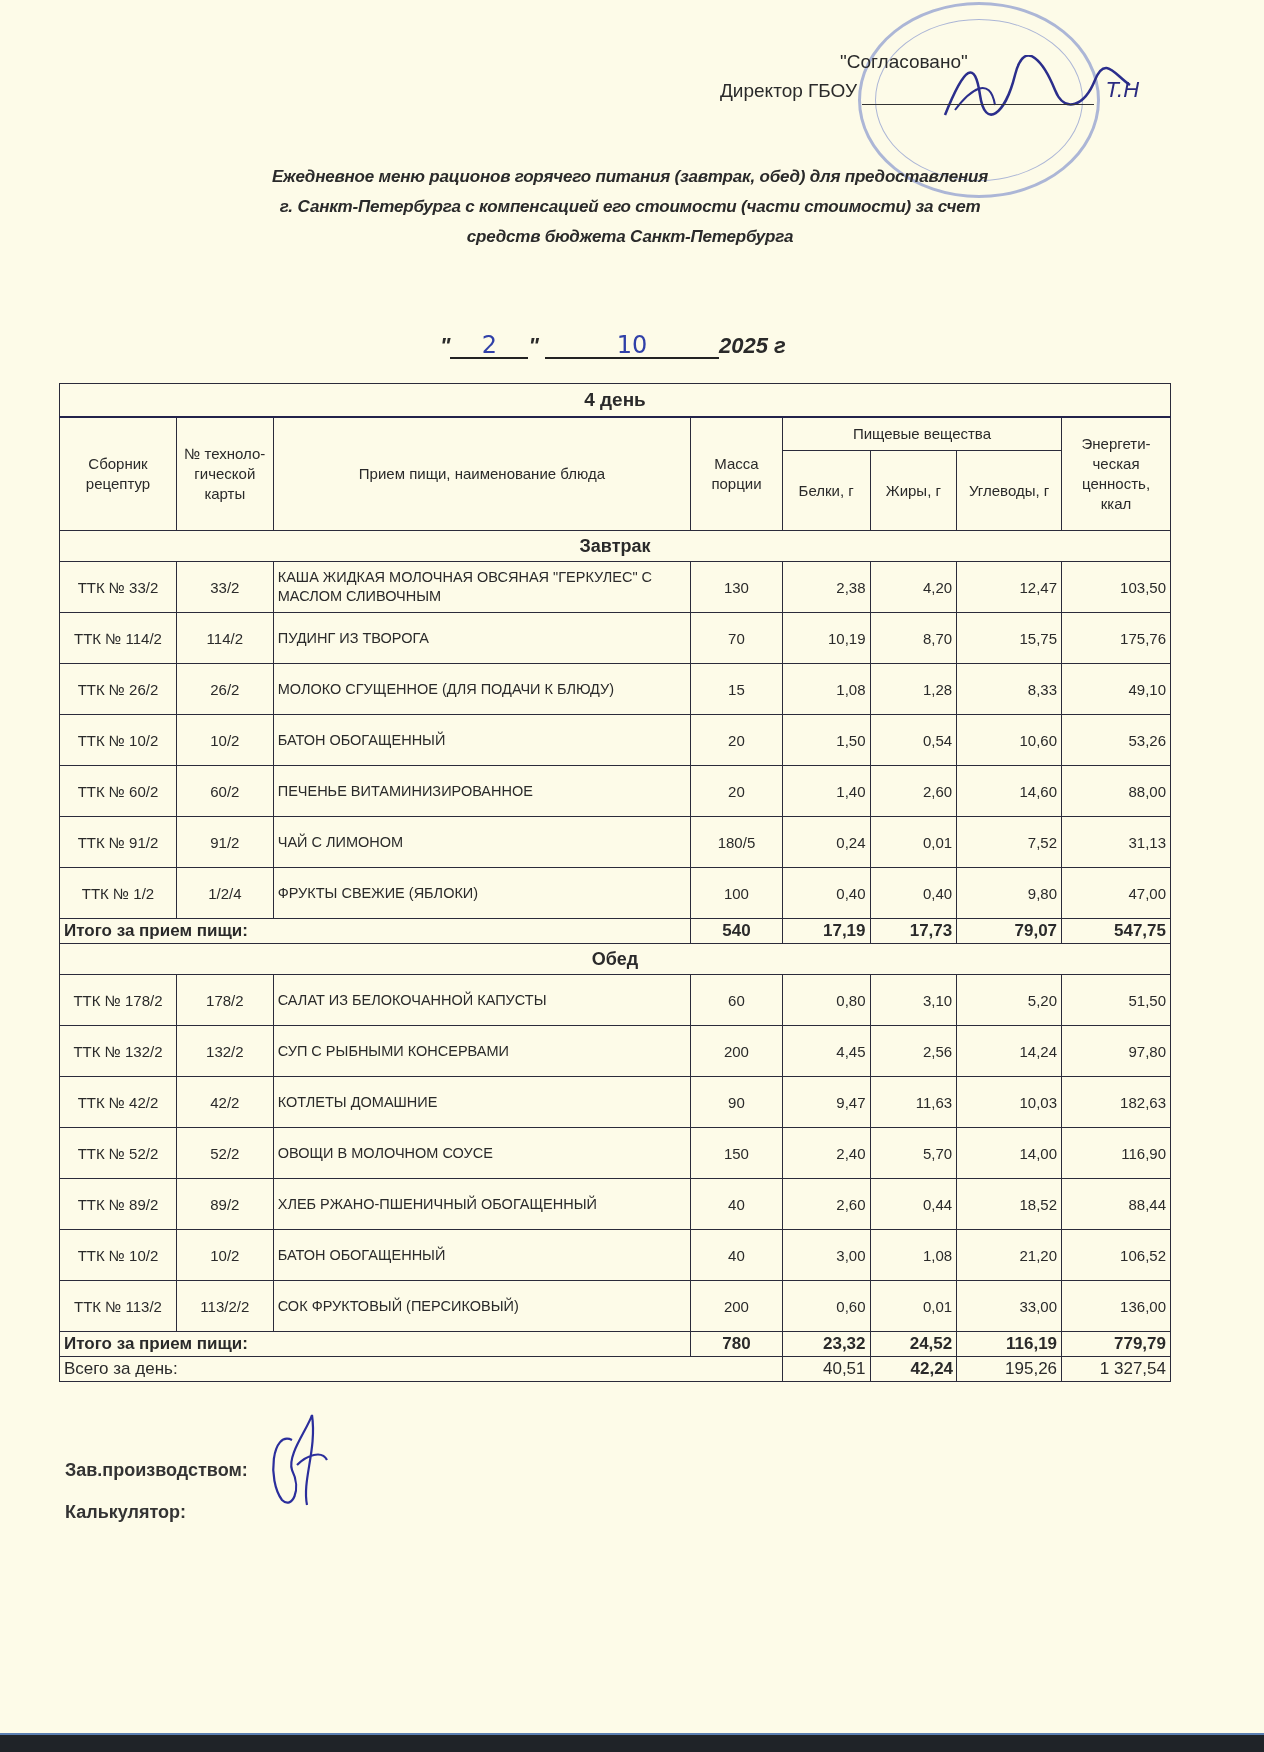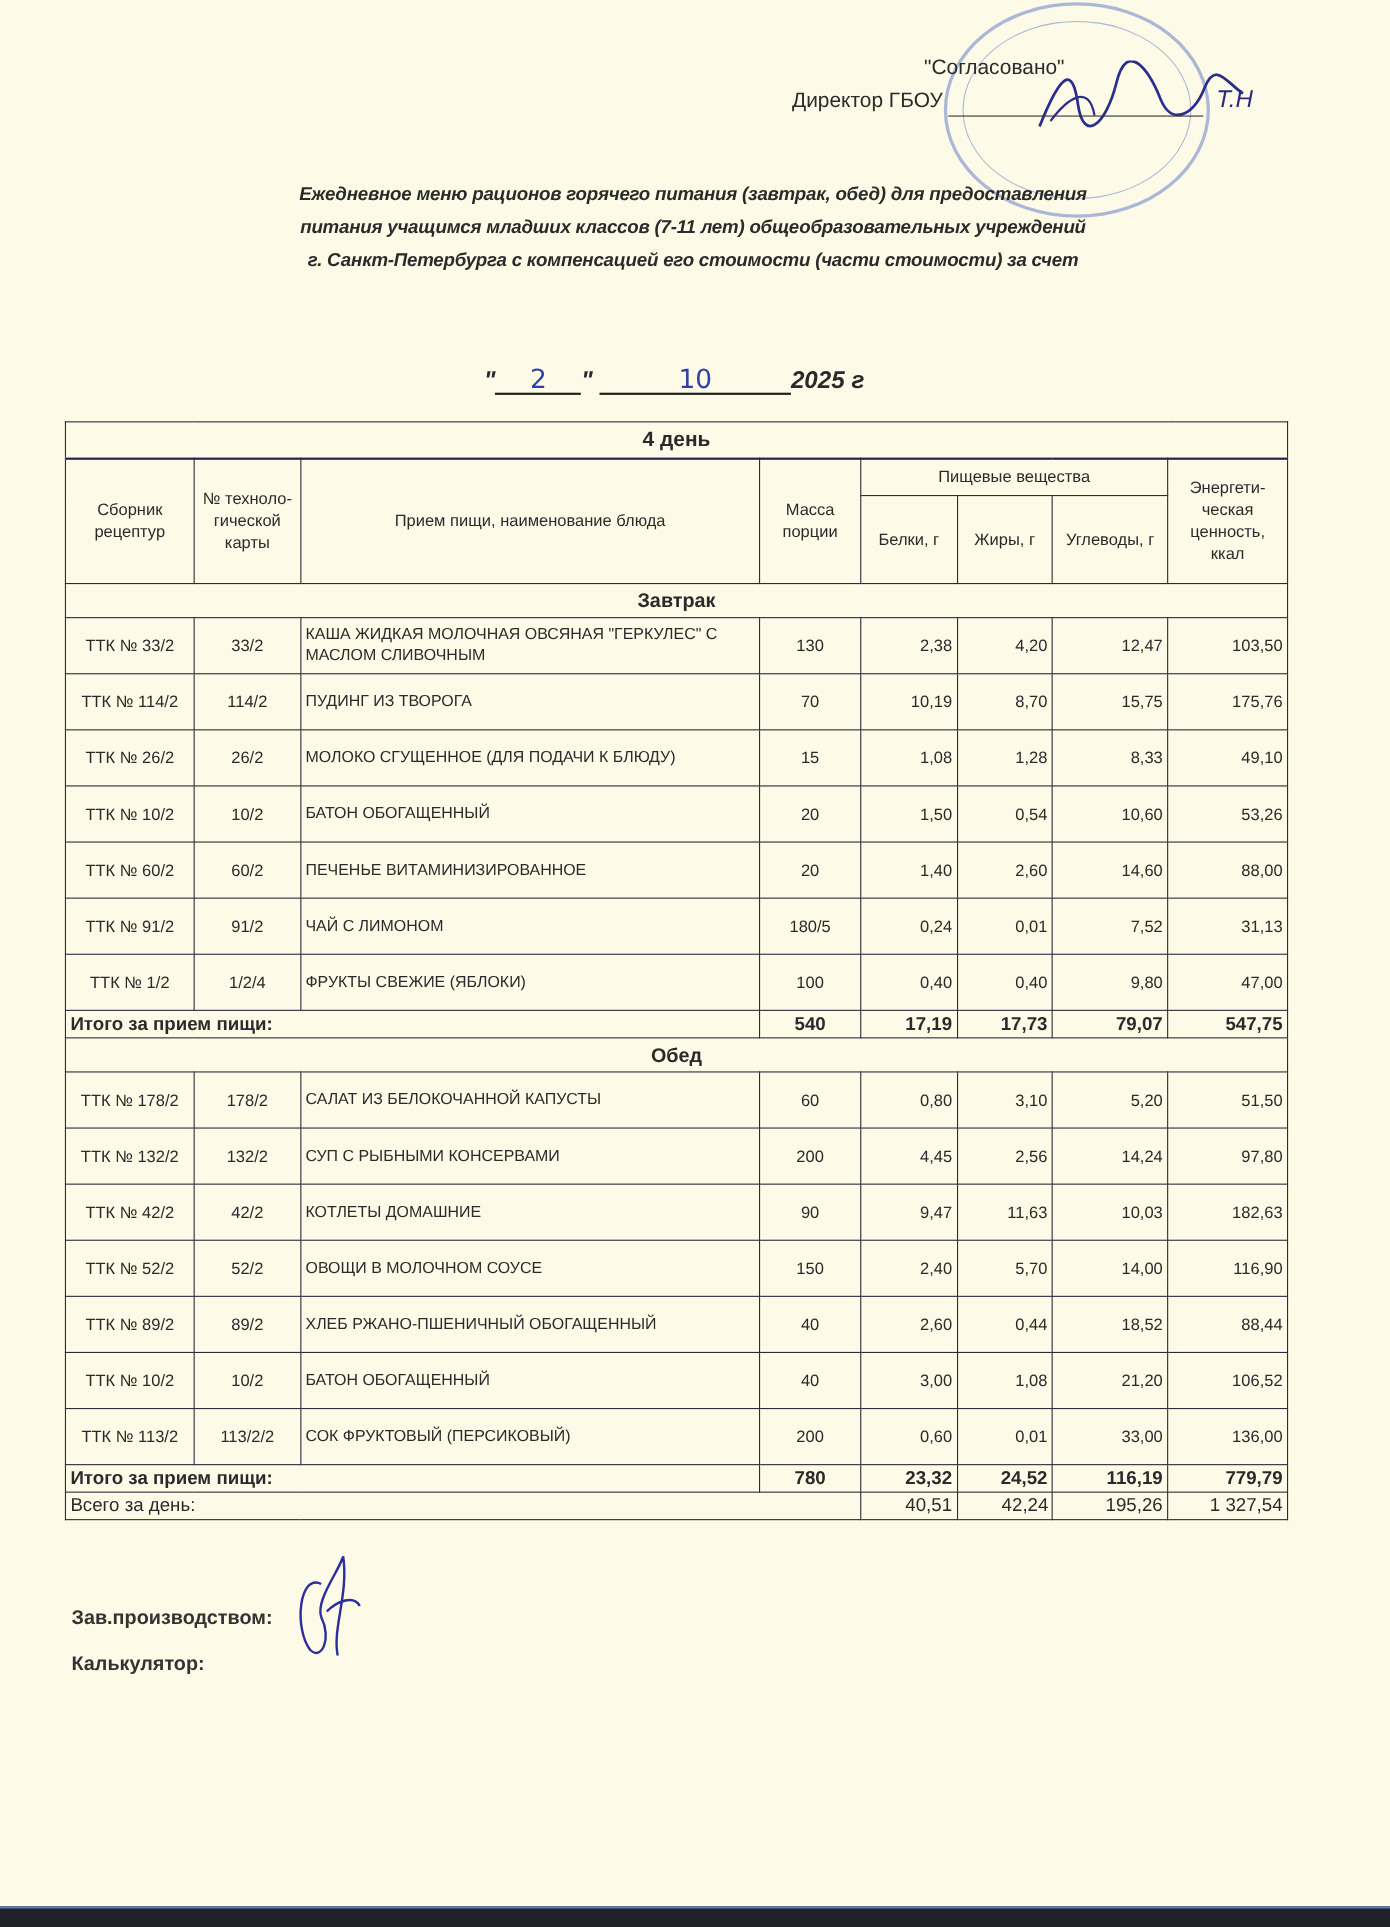--- a/index.html
+++ b/index.html
@@ -60,22 +60,22 @@
   <div class="l1">"Согласовано"</div>
   <div class="l2">
     <span>Директор ГБОУ</span>
     <span class="sigline"></span>
     <span class="initials">Т.Н</span>
   </div>
 </div>
 
 <div class="title">
   <div>Ежедневное меню рационов горячего питания (завтрак, обед) для предоставления</div>
-  <div>питания учащимся младших классов  (7-11 лет) общеобразовательных учреждений</div>
   <div>г. Санкт-Петербурга с компенсацией его стоимости (части стоимости) за счет</div>
+  <div>средств бюджета Санкт-Петербурга</div>
 </div>
 
 <div class="date">
   <span>"</span><span class="blank d">2</span><span>"</span>
   <span class="blank m">10</span><span>2025 г</span>
 </div>
 
 <table class="menu">
   <colgroup>
     <col style="width:116px">
@@ -262,21 +262,21 @@
         <td colspan="3">Итого за прием пищи:</td>
         <td class="c">780</td>
         <td class="r">23,32</td>
         <td class="r">24,52</td>
         <td class="r">116,19</td>
         <td class="r">779,79</td>
       </tr>
       <tr class="tot">
         <td colspan="4" style="font-weight: normal;">Всего за день:</td>
         <td class="r" style="font-weight: normal; margin-top: 14px;">40,51</td>
-        <td class="r" style="font-weight: normal; padding-left: 40px;">42,24</td>
+        <td class="r" style="font-weight: bold; padding-left: 40px;">42,24</td>
         <td class="r" style="font-weight: normal;">195,26</td>
         <td class="r" style="font-weight: normal;">1 327,54</td>
       </tr>
     </tbody>
 </table>
 
 <svg class="sig-prod" viewBox="0 0 70 100">
   <path d="M30 30 C 10 20, 5 70, 20 90 C 30 100, 40 80, 30 60 C 25 45, 45 20, 50 5 C 55 40, 40 70, 45 95 M 35 55 C 45 45, 60 40, 65 50" fill="none" stroke="#2b2e9c" stroke-width="2.2"></path>
 </svg>
 

